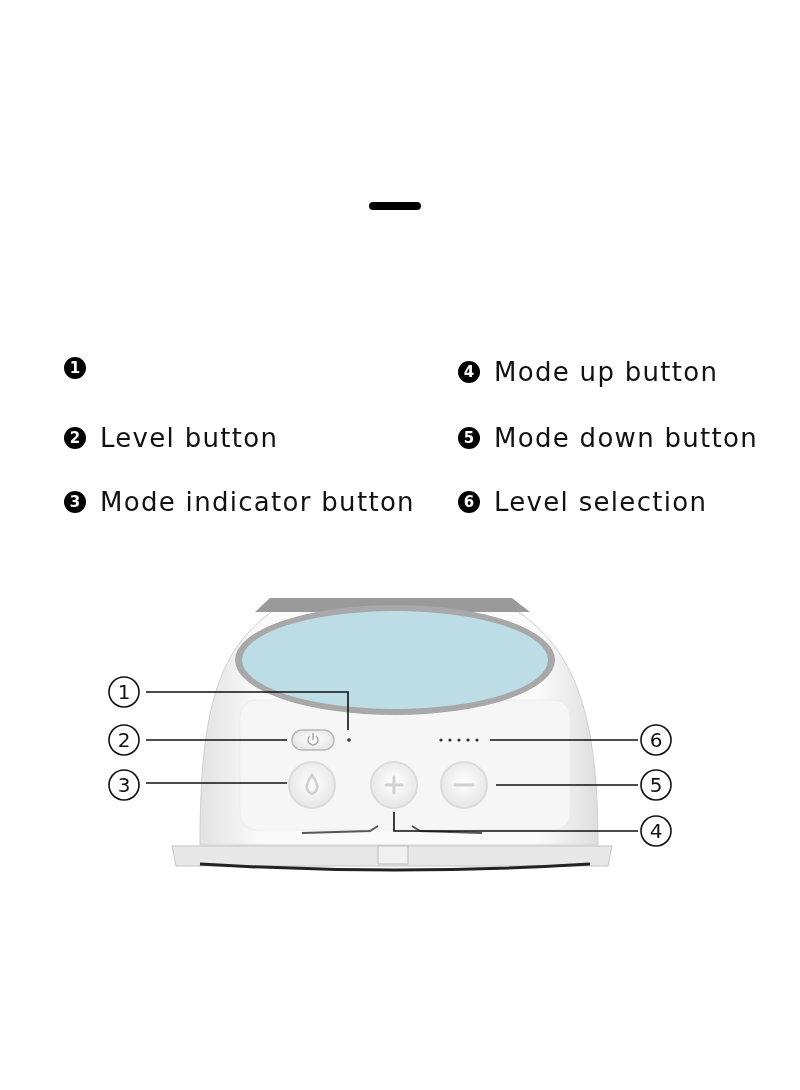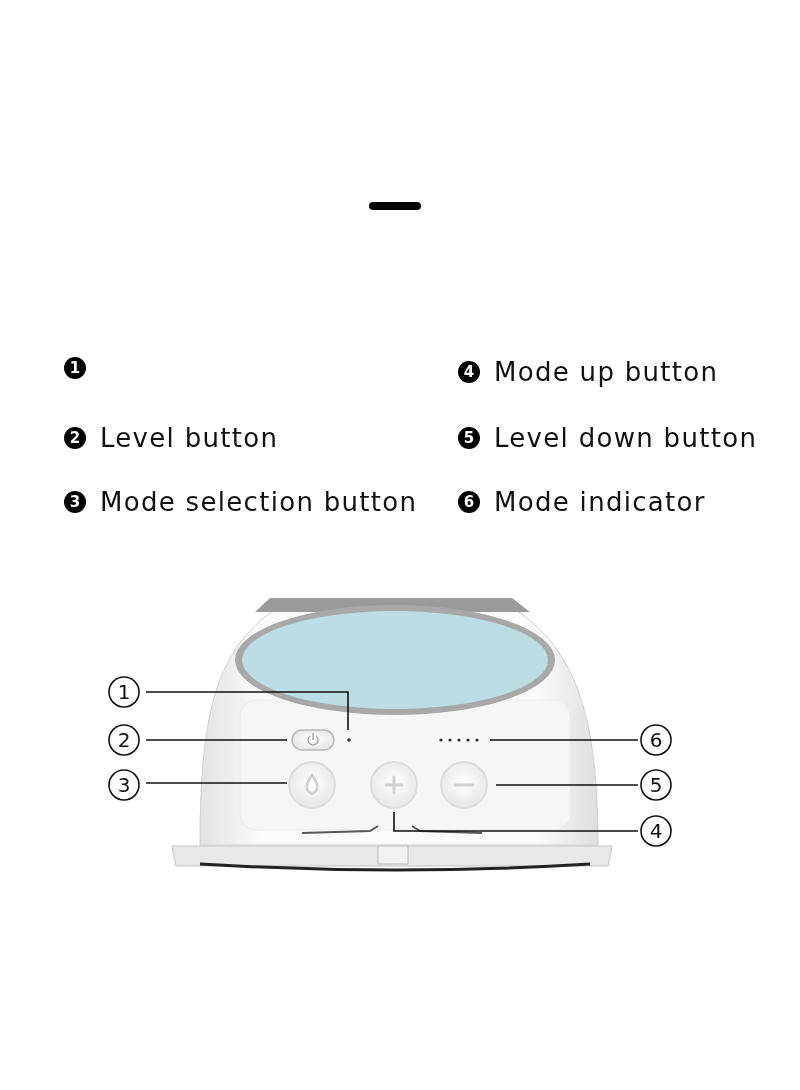--- a/index.html
+++ b/index.html
@@ -24,33 +24,33 @@
 <div class="legend">
   <div class="legend-item" style="left:64px; top:357px;">
     <span class="num">1</span>
   </div>
   <div class="legend-item" style="left:64px; top:423px;">
     <span class="num">2</span>
     <span>Level button</span>
   </div>
   <div class="legend-item" style="left:64px; top:487px;">
     <span class="num">3</span>
-    <span>Mode selection button</span>
+    <span>Mode indicator button</span>
   </div>
   <div class="legend-item" style="left:458px; top:357px;">
     <span class="num">4</span>
     <span>Mode up button</span>
   </div>
   <div class="legend-item" style="left:458px; top:423px;">
     <span class="num">5</span>
-    <span>Level down button</span>
+    <span>Mode down button</span>
   </div>
   <div class="legend-item" style="left:458px; top:487px;">
     <span class="num">6</span>
-    <span>Mode indicator</span>
+    <span>Level selection</span>
   </div>
 </div>
 
 <svg class="diagram" viewBox="0 580 800 320" width="800" height="320">
   <defs>
     <linearGradient id="bodyGrad" x1="0" x2="1" y1="0" y2="0">
       <stop offset="0" stop-color="#e2e2e2"></stop>
       <stop offset="0.15" stop-color="#fafafa"></stop>
       <stop offset="0.85" stop-color="#fafafa"></stop>
       <stop offset="1" stop-color="#dedede"></stop>

